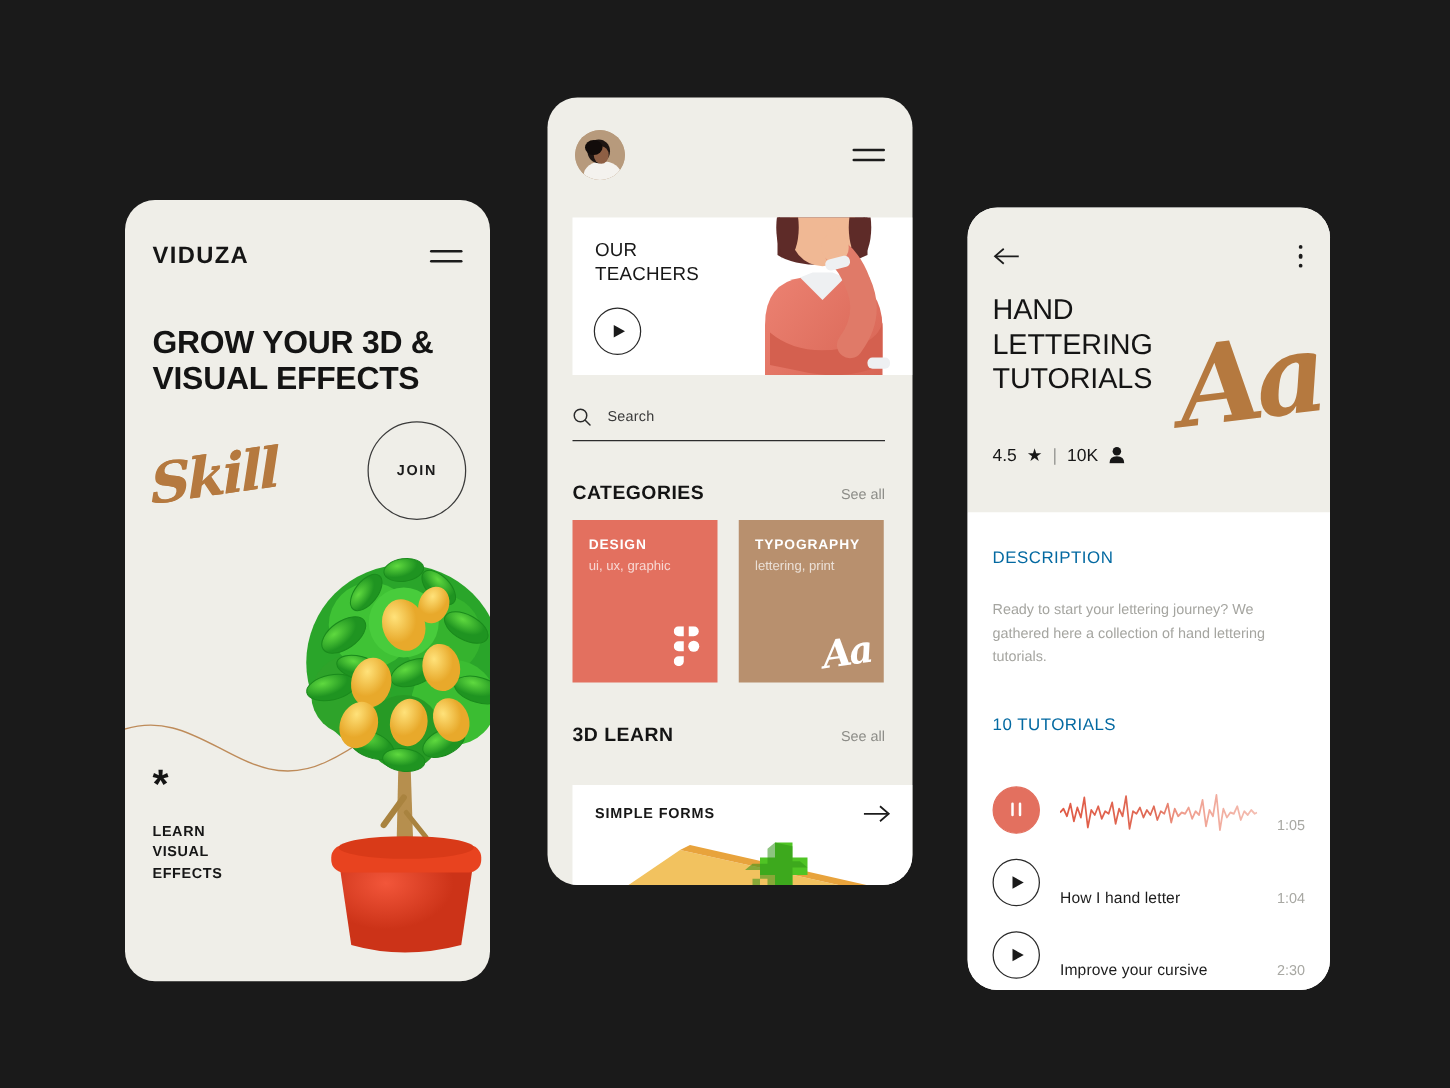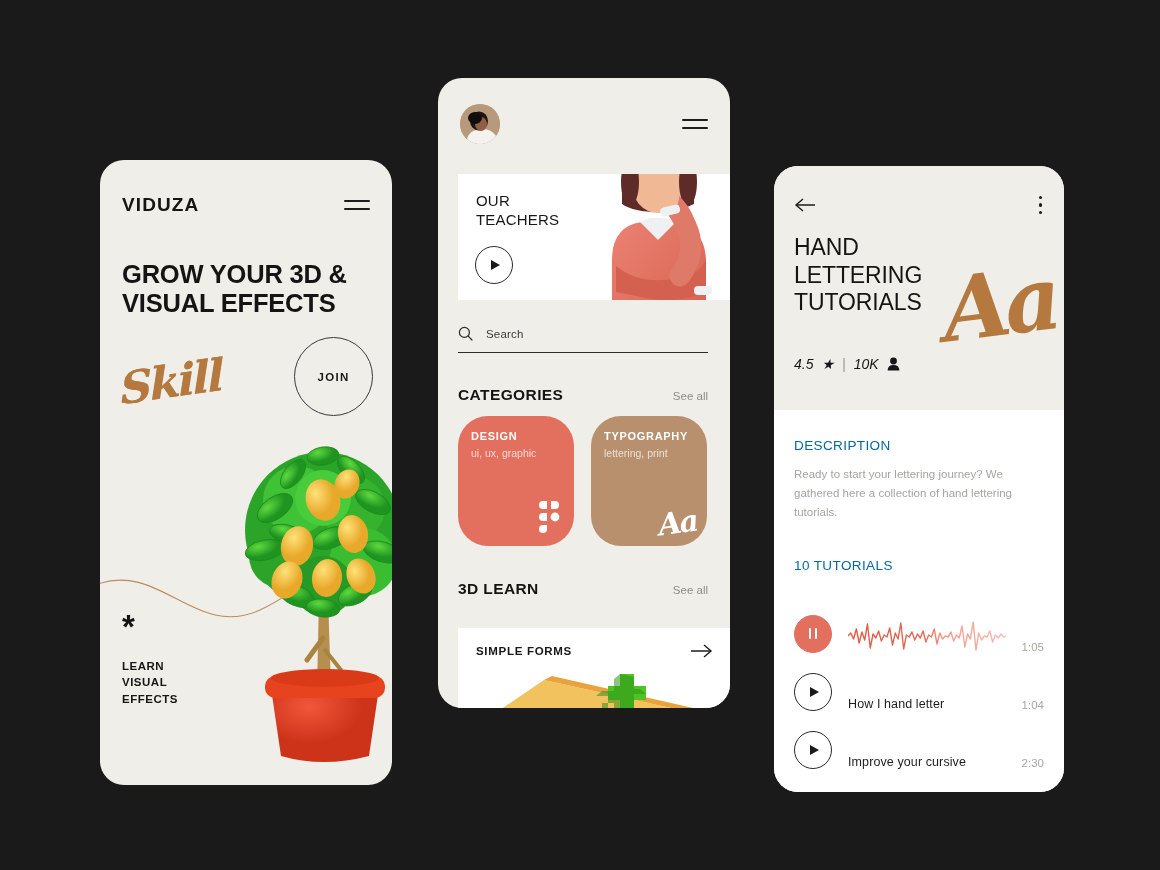--- a/index.html
+++ b/index.html
@@ -104,21 +104,21 @@
   .search-ph { font-size: 11.5px; color: #3a3a3a; letter-spacing: 0.2px; }
 
   .sec-head {
     position: absolute; left: 20px; width: 250px;
     display: flex; align-items: baseline; justify-content: space-between;
   }
   .sec-title { font-size: 15.5px; font-weight: 700; letter-spacing: 0.4px; color: #141414; }
   .see-all { font-size: 11.5px; color: #8d8d88; cursor: pointer; }
 
   .cat-row { position: absolute; left: 20px; top: 338px; display: flex; gap: 17px; }
-  .cat-card { width: 116px; height: 130px; position: relative; padding: 14px 13px; border-radius: 30px; }
+  .cat-card { width: 116px; height: 130px; position: relative; padding: 14px 13px; }
   .cat-name {
     font-size: 11px; font-weight: 700; letter-spacing: 0.7px; color: #ffffff;
   }
   .cat-sub { margin-top: 5px; font-size: 10.5px; color: rgba(255,255,255,0.72); }
 
   .world-card {
     position: absolute; left: 20px; top: 550px; width: 272px; height: 86px;
     background: #ffffff; overflow: hidden;
   }
   .wc-title {
@@ -140,37 +140,37 @@
   .kebab { display: flex; flex-direction: column; gap: 4px; cursor: pointer; padding: 2px; }
   .kebab i { width: 3.4px; height: 3.4px; border-radius: 50%; background: #1c1c1c; display: block; }
   .p3-title {
     position: absolute; left: 20px; top: 68px; width: 175px;
     font-size: 23px; font-weight: 400; line-height: 1.2;
     letter-spacing: -0.1px; color: #141414;
   }
   .p3-meta {
     position: absolute; left: 20px; top: 190px;
     display: flex; align-items: center; gap: 8px;
-    font-size: 14px; font-weight: 500; color: #171717; font-style: italic;
+    font-size: 14px; font-weight: 500; color: #171717;
   }
   .meta-div { color: #9a9a95; font-weight: 300; }
   .aa-script {
     position: absolute; left: 168px; top: 86px;
     font-family: "DejaVu Serif", serif;
     font-style: italic; font-weight: 700; font-size: 88px;
     color: #b5793f; letter-spacing: -6px;
     transform: rotate(-7deg);
   }
 
   .p3-body { position: absolute; left: 0; top: 244px; width: 290px; bottom: 0; background: #fff; }
   .sec-label {
     font-size: 13.5px; font-weight: 400; letter-spacing: 0.4px; color: #0369a1;
   }
   .desc-text {
-    margin-top: 12px; font-size: 11.5px; line-height: 1.65;
+    margin-top: 26px; font-size: 11.5px; line-height: 1.65;
     color: #a5a5a0; width: 240px;
   }
   .tut-list { margin-top: 22px; }
   .tut-row {
     display: flex; align-items: flex-end; gap: 16px;
     height: 58px; cursor: pointer;
   }
   .tut-btn {
     width: 38px; height: 38px; border-radius: 50%; flex: 0 0 38px;
     border: 1.3px solid #2a2a2a;

